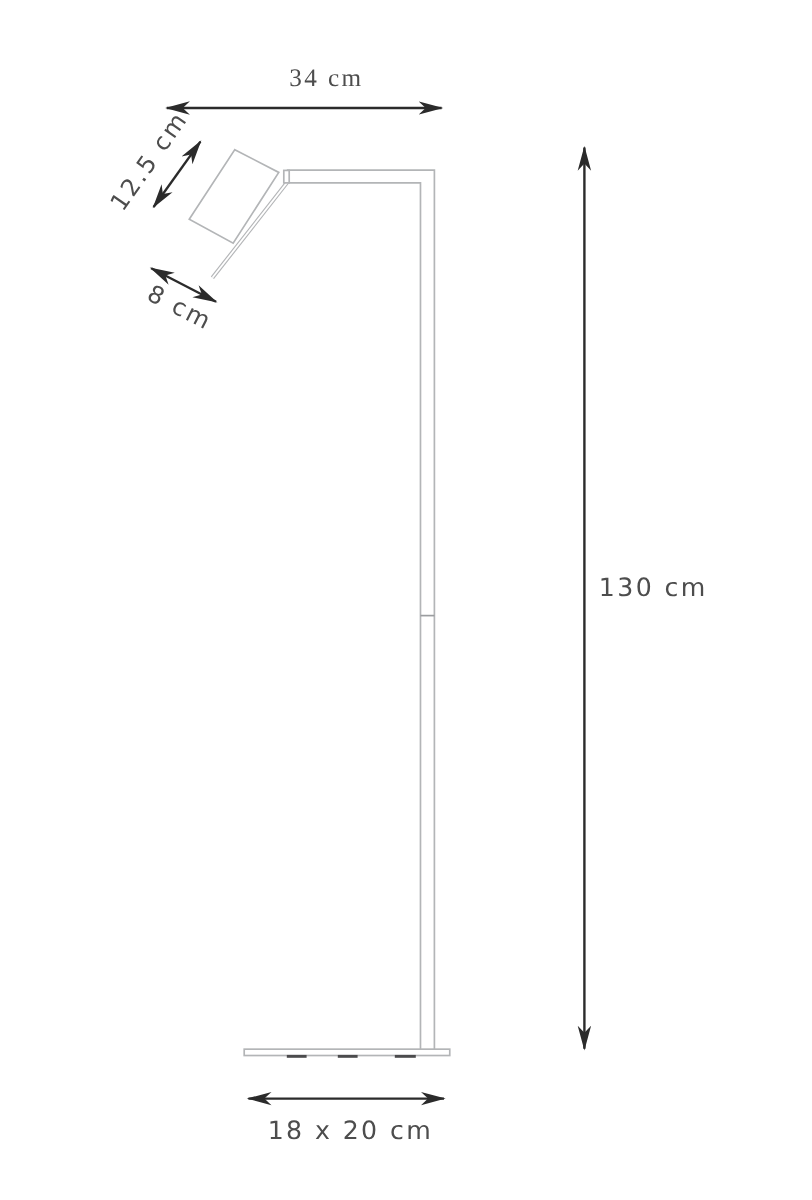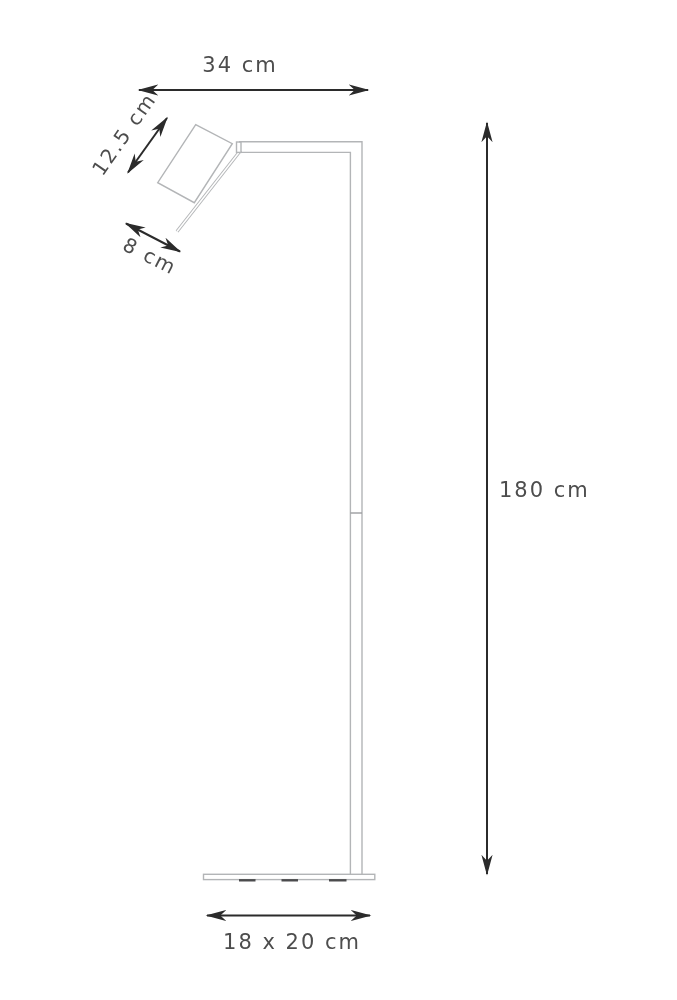--- a/index.html
+++ b/index.html
@@ -74,23 +74,23 @@
       <line class="foot" x1="329" y1="880.3" x2="346.5" y2="880.3"></line>
     </g>
 
     <line class="dim-line" x1="139" y1="90" x2="368" y2="90" marker-start="url(#ah)" marker-end="url(#ah)"></line>
     <line class="dim-line" x1="128" y1="172.5" x2="167" y2="118" marker-start="url(#ah)" marker-end="url(#ah)"></line>
     <line class="dim-line" x1="126" y1="223.5" x2="180" y2="251.5" marker-start="url(#ah)" marker-end="url(#ah)"></line>
     <line class="dim-line" x1="487" y1="123" x2="487" y2="874" marker-start="url(#ah)" marker-end="url(#ah)"></line>
     <line class="dim-line" x1="207" y1="915.5" x2="370" y2="915.5" marker-start="url(#ah)" marker-end="url(#ah)"></line>
   </svg>
 
-  <div class="dim-label centered" style="left:124px;top:55px;width:232px;">34 cm</div>
+  <div class="dim-label centered" style="left:156px;top:55px;width:232px;font-family:Liberation Serif, serif;">34 cm</div>
 
   <div class="dim-label rot" style="left:124px;top:134px;--rot:-55deg;">12.5 cm</div>
 
   <div class="dim-label rot" style="left:150px;top:256px;--rot:27deg;">8 cm</div>
 
-  <div class="dim-label" style="left:499px;top:480px;">180 cm</div>
+  <div class="dim-label" style="left:499px;top:480px;">130 cm</div>
 
   <div class="dim-label centered" style="left:186px;top:932px;width:212px;">18 x 20 cm</div>
 
 </div>
 
 </body></html>

